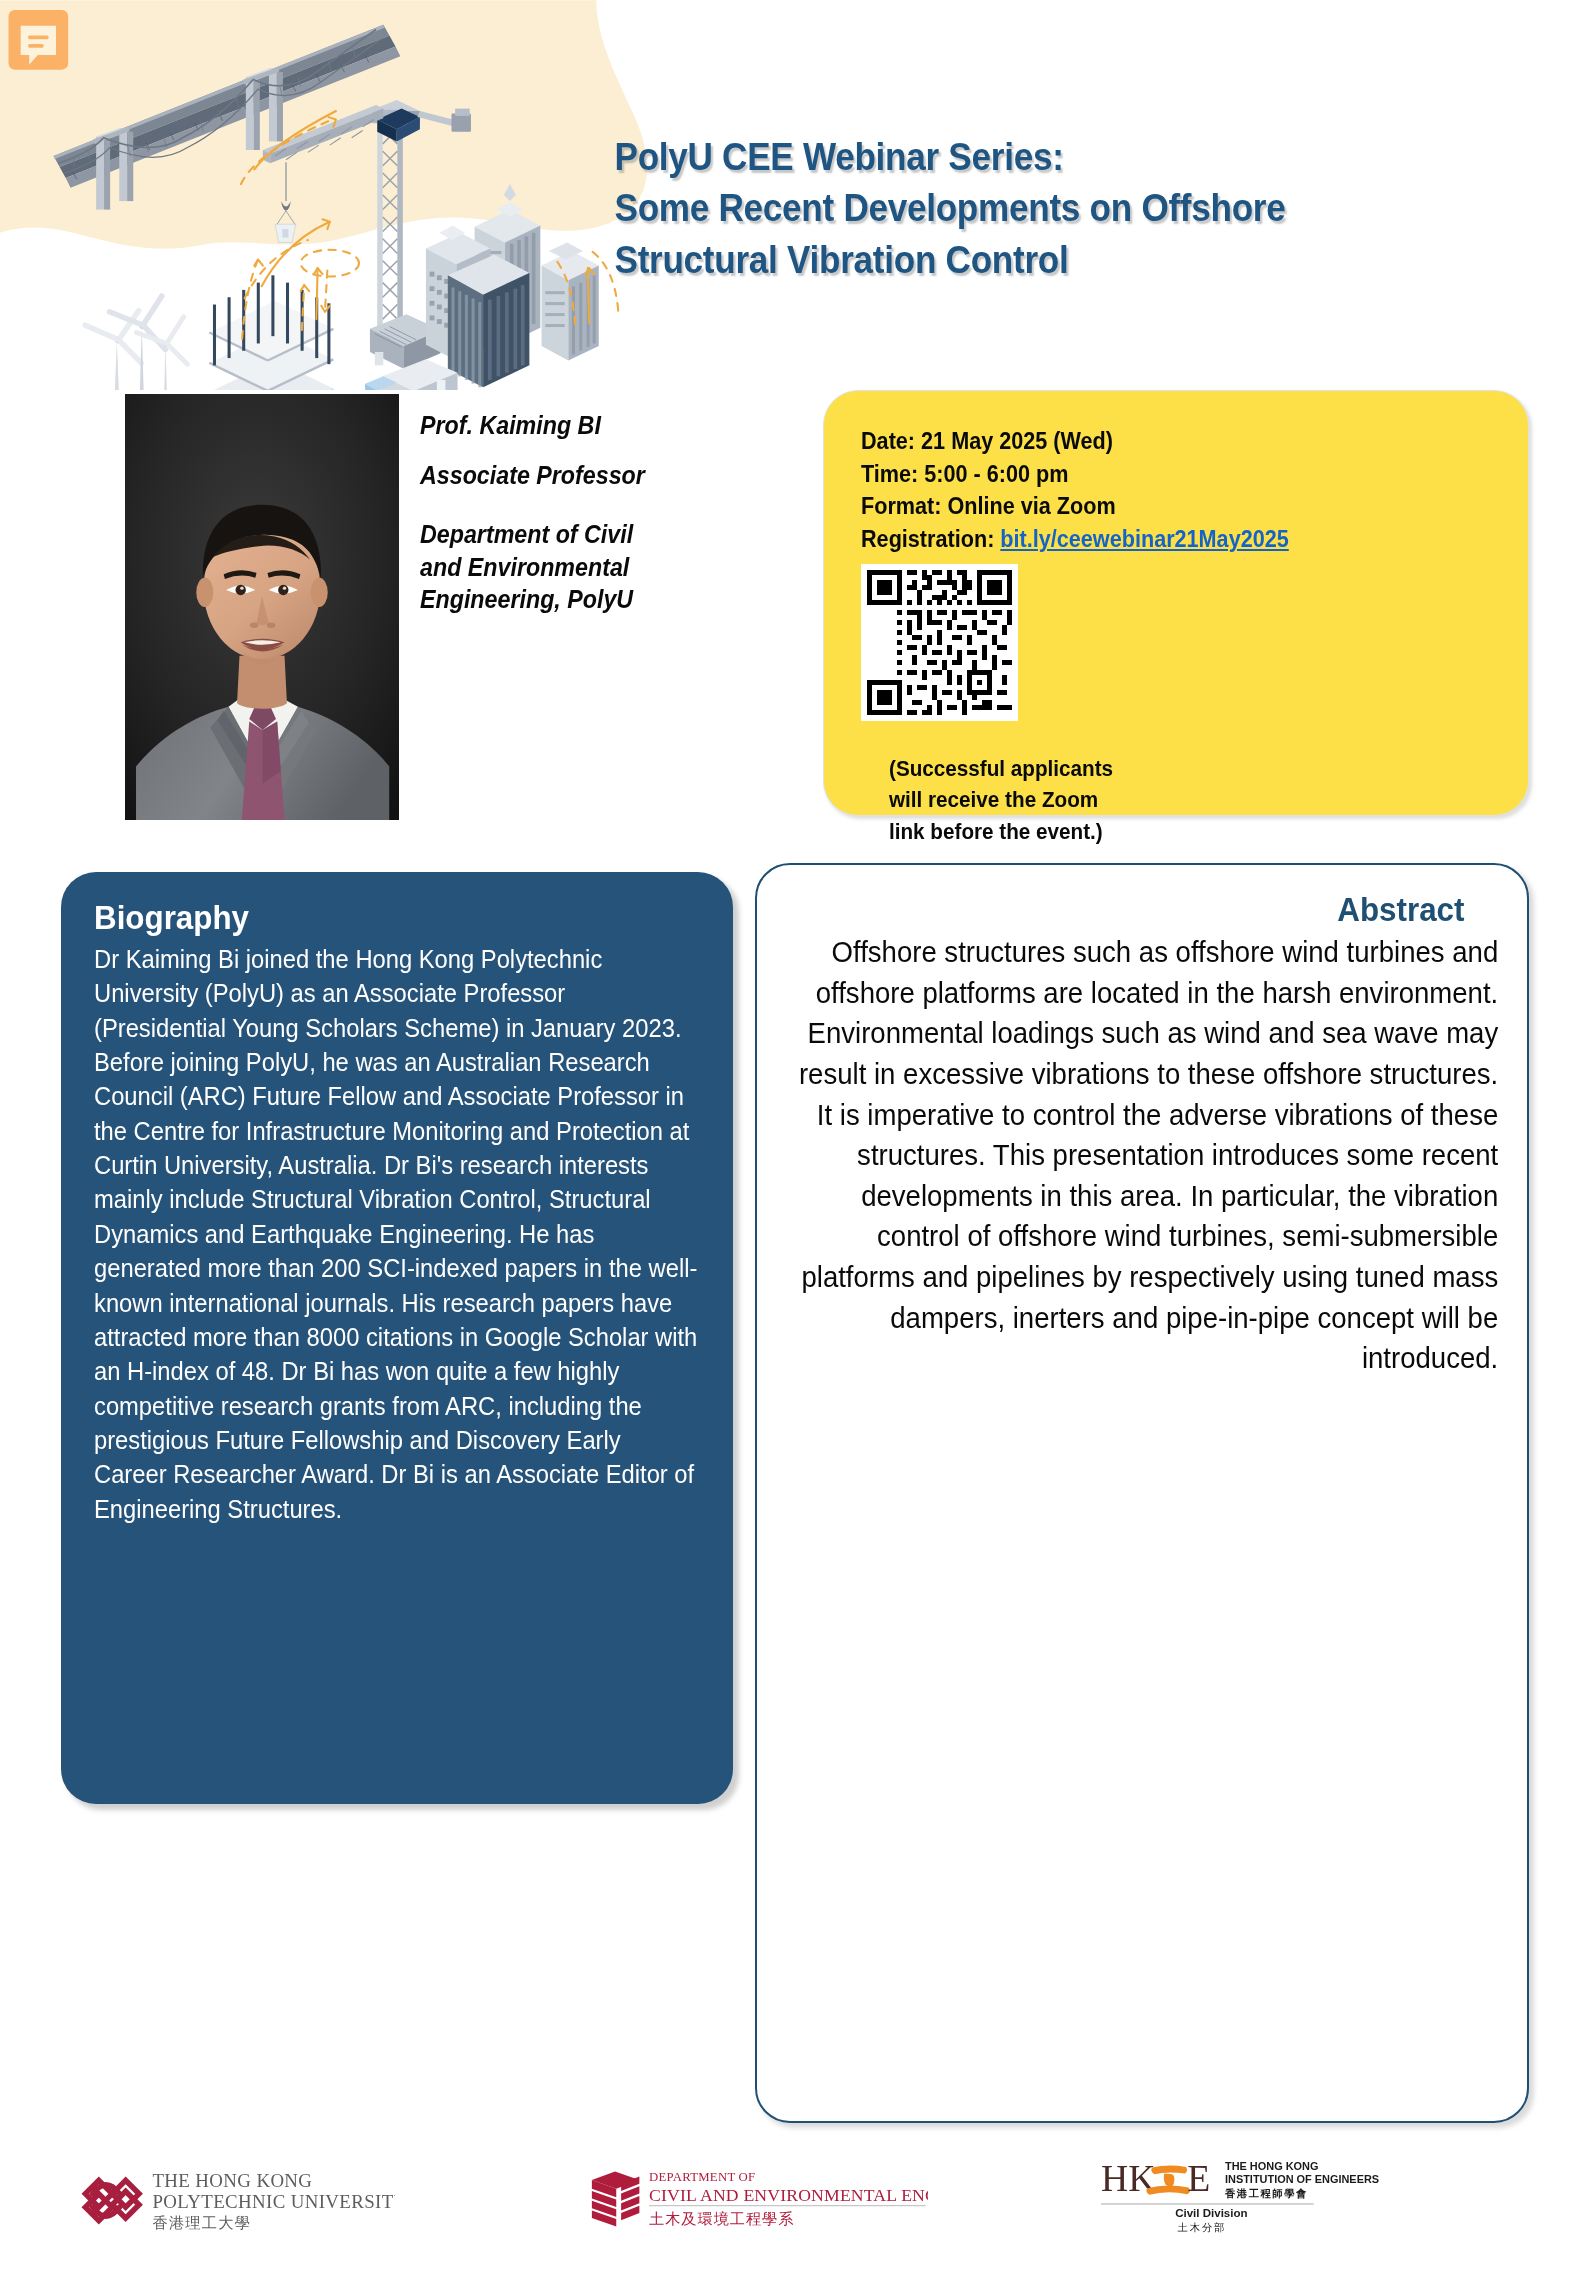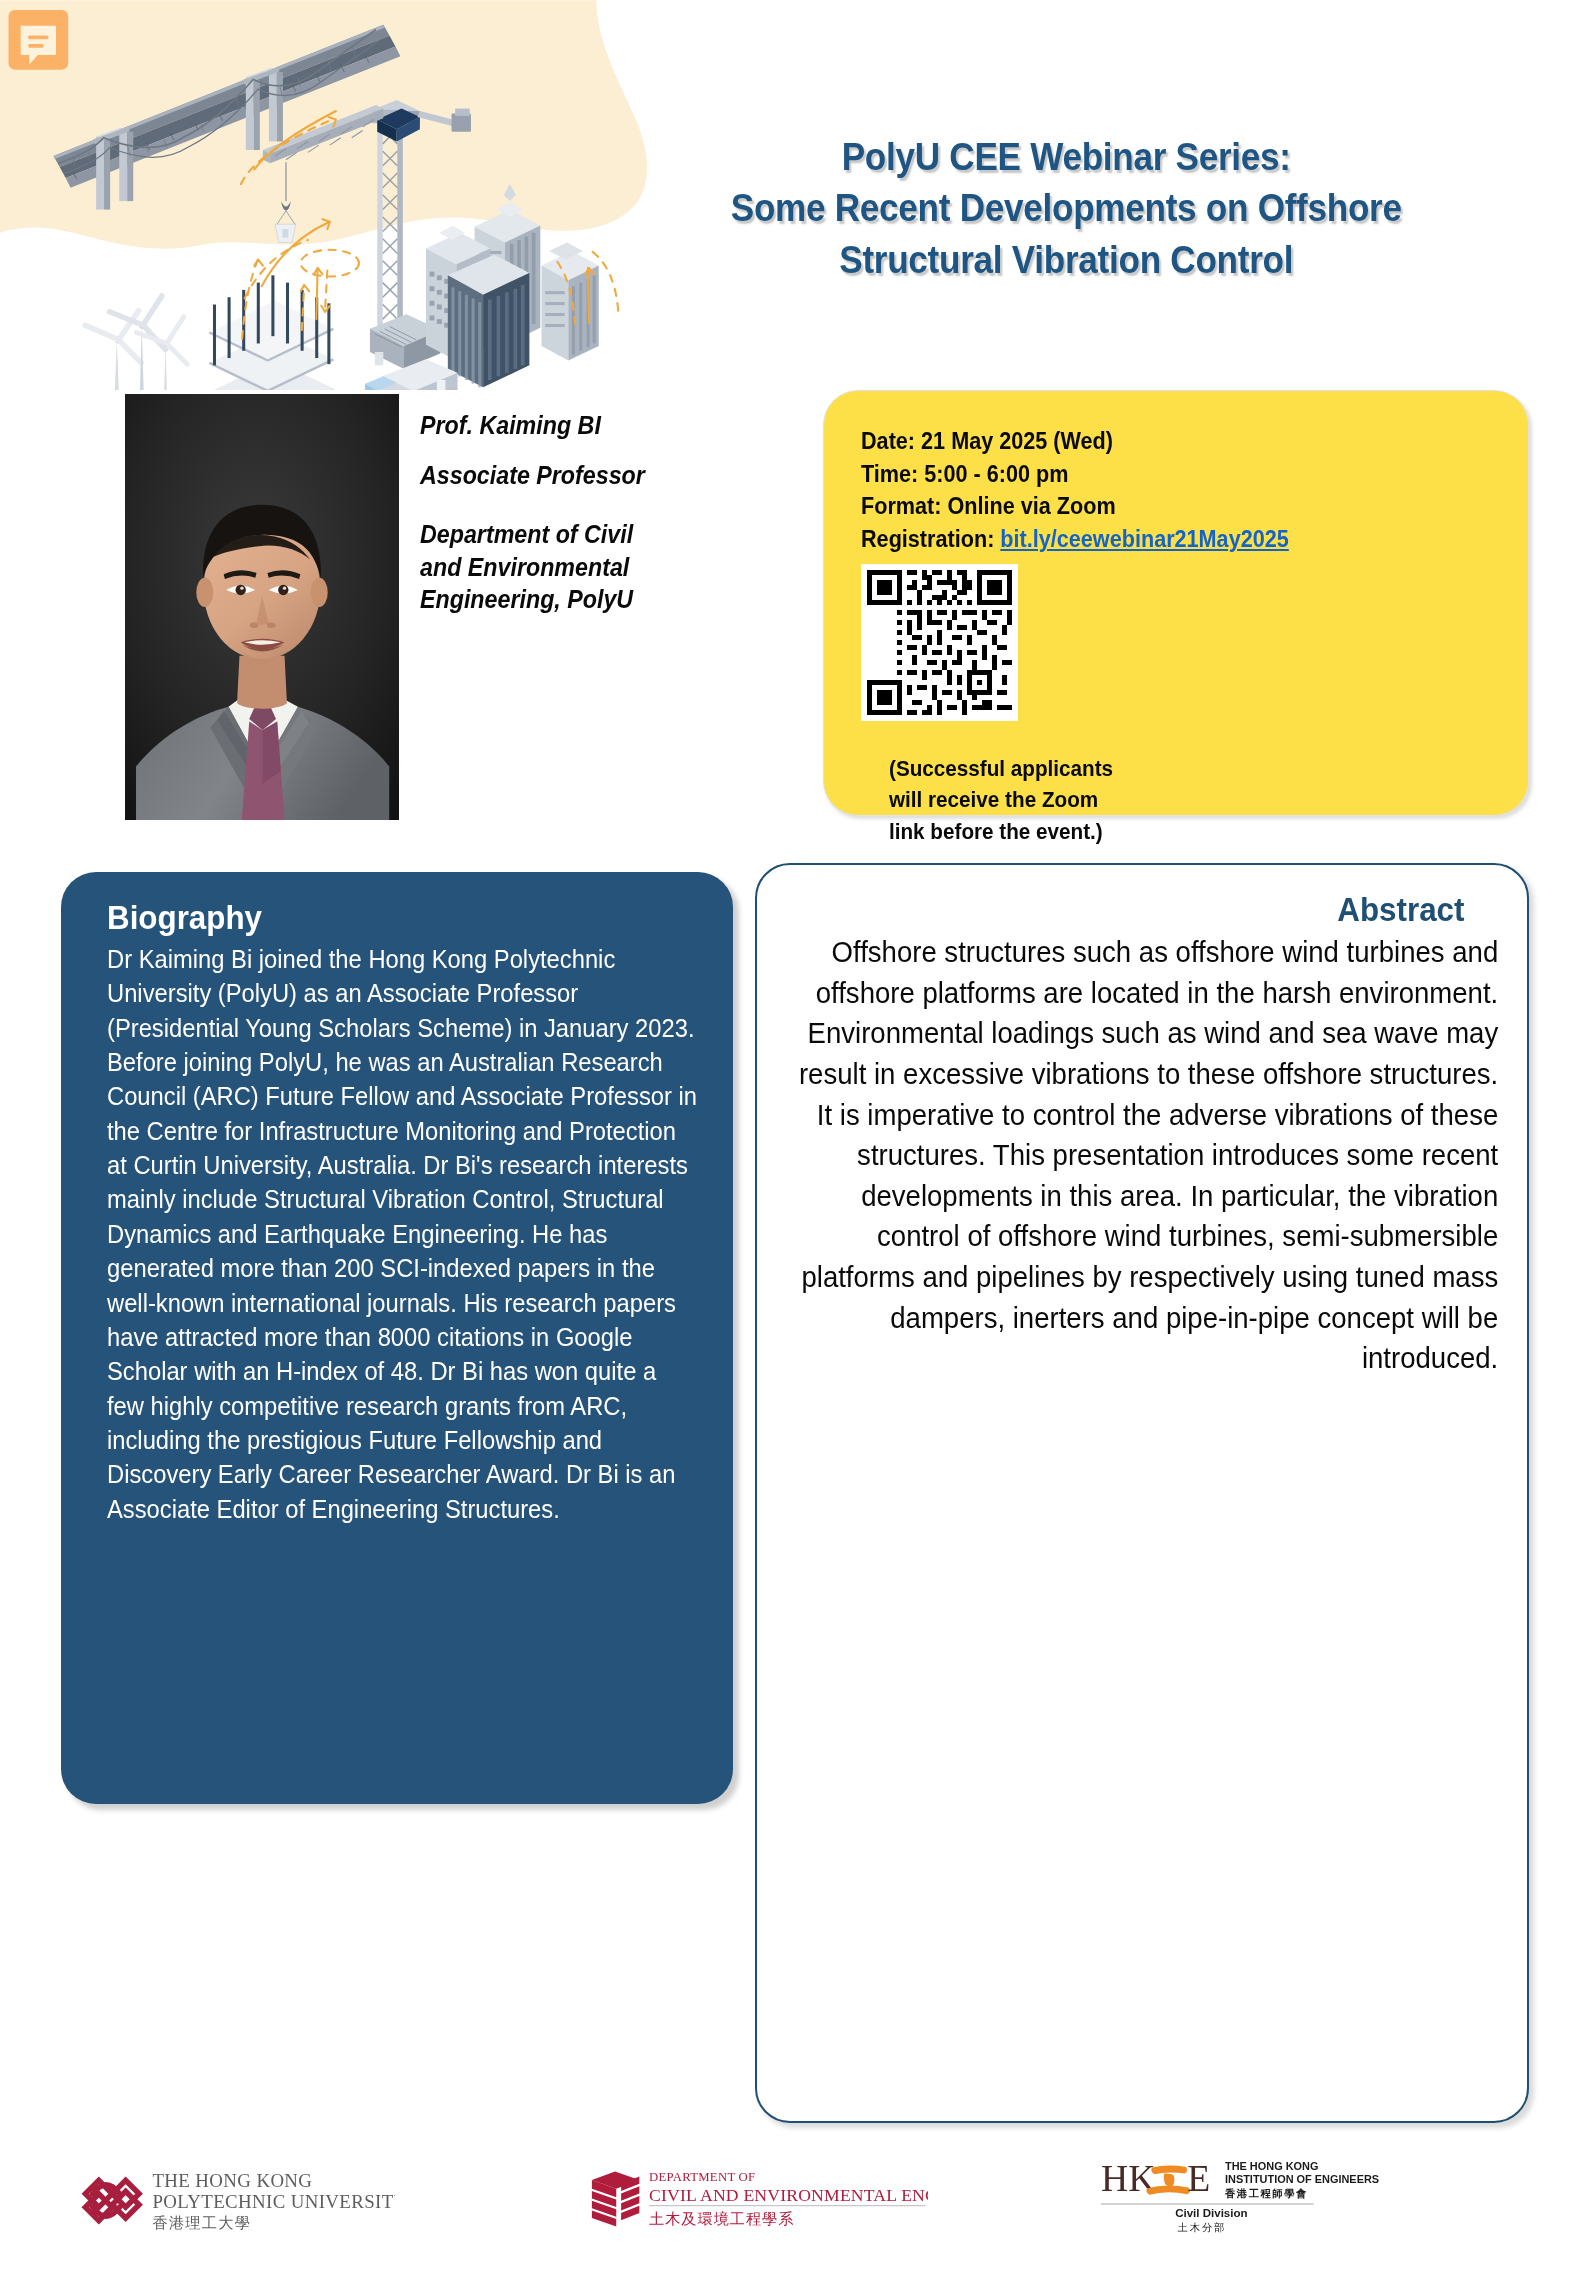--- a/index.html
+++ b/index.html
@@ -14,23 +14,23 @@
   
   #hero {
     position: absolute; left: 0; top: 0;
     width: 718px; height: 390px;
   }
   #hero svg { display: block; width: 100%; height: 100%; }
 
   
   #title-block {
     position: absolute;
-    left: 497px; top: 131px;
+    left: 511px; top: 131px;
     width: 1035px;
-    text-align: center;
+    text-align: left;
   }
   #title-block .tline {
     font-size: 39px;
     font-weight: bold;
     color: #1f5582;
     letter-spacing: -0.3px;
     line-height: 1.32;
     text-shadow: 2.4px 3px 1.8px rgba(130,130,130,0.45);
     transform: scaleX(0.90);
     transform-origin: right center;
@@ -112,21 +112,21 @@
   }
 
   
   #bio-panel {
     position: absolute;
     left: 61px; top: 872px;
     width: 672px; height: 932px;
     background: #265379;
     border-radius: 35px;
     box-shadow: 5.5px 5.5px 4.9px rgba(150,150,150,0.45);
-    padding: 27px 32px 0 46px;
+    padding: 27px 32px 0 33px;
     overflow: hidden;
   }
   #bio-panel h2 {
     font-size: 33px;
     font-weight: bold;
     color: #ffffff;
     line-height: 1.15;
     margin-bottom: 4.9px;
     transform: scaleX(0.95);
     transform-origin: left center;

